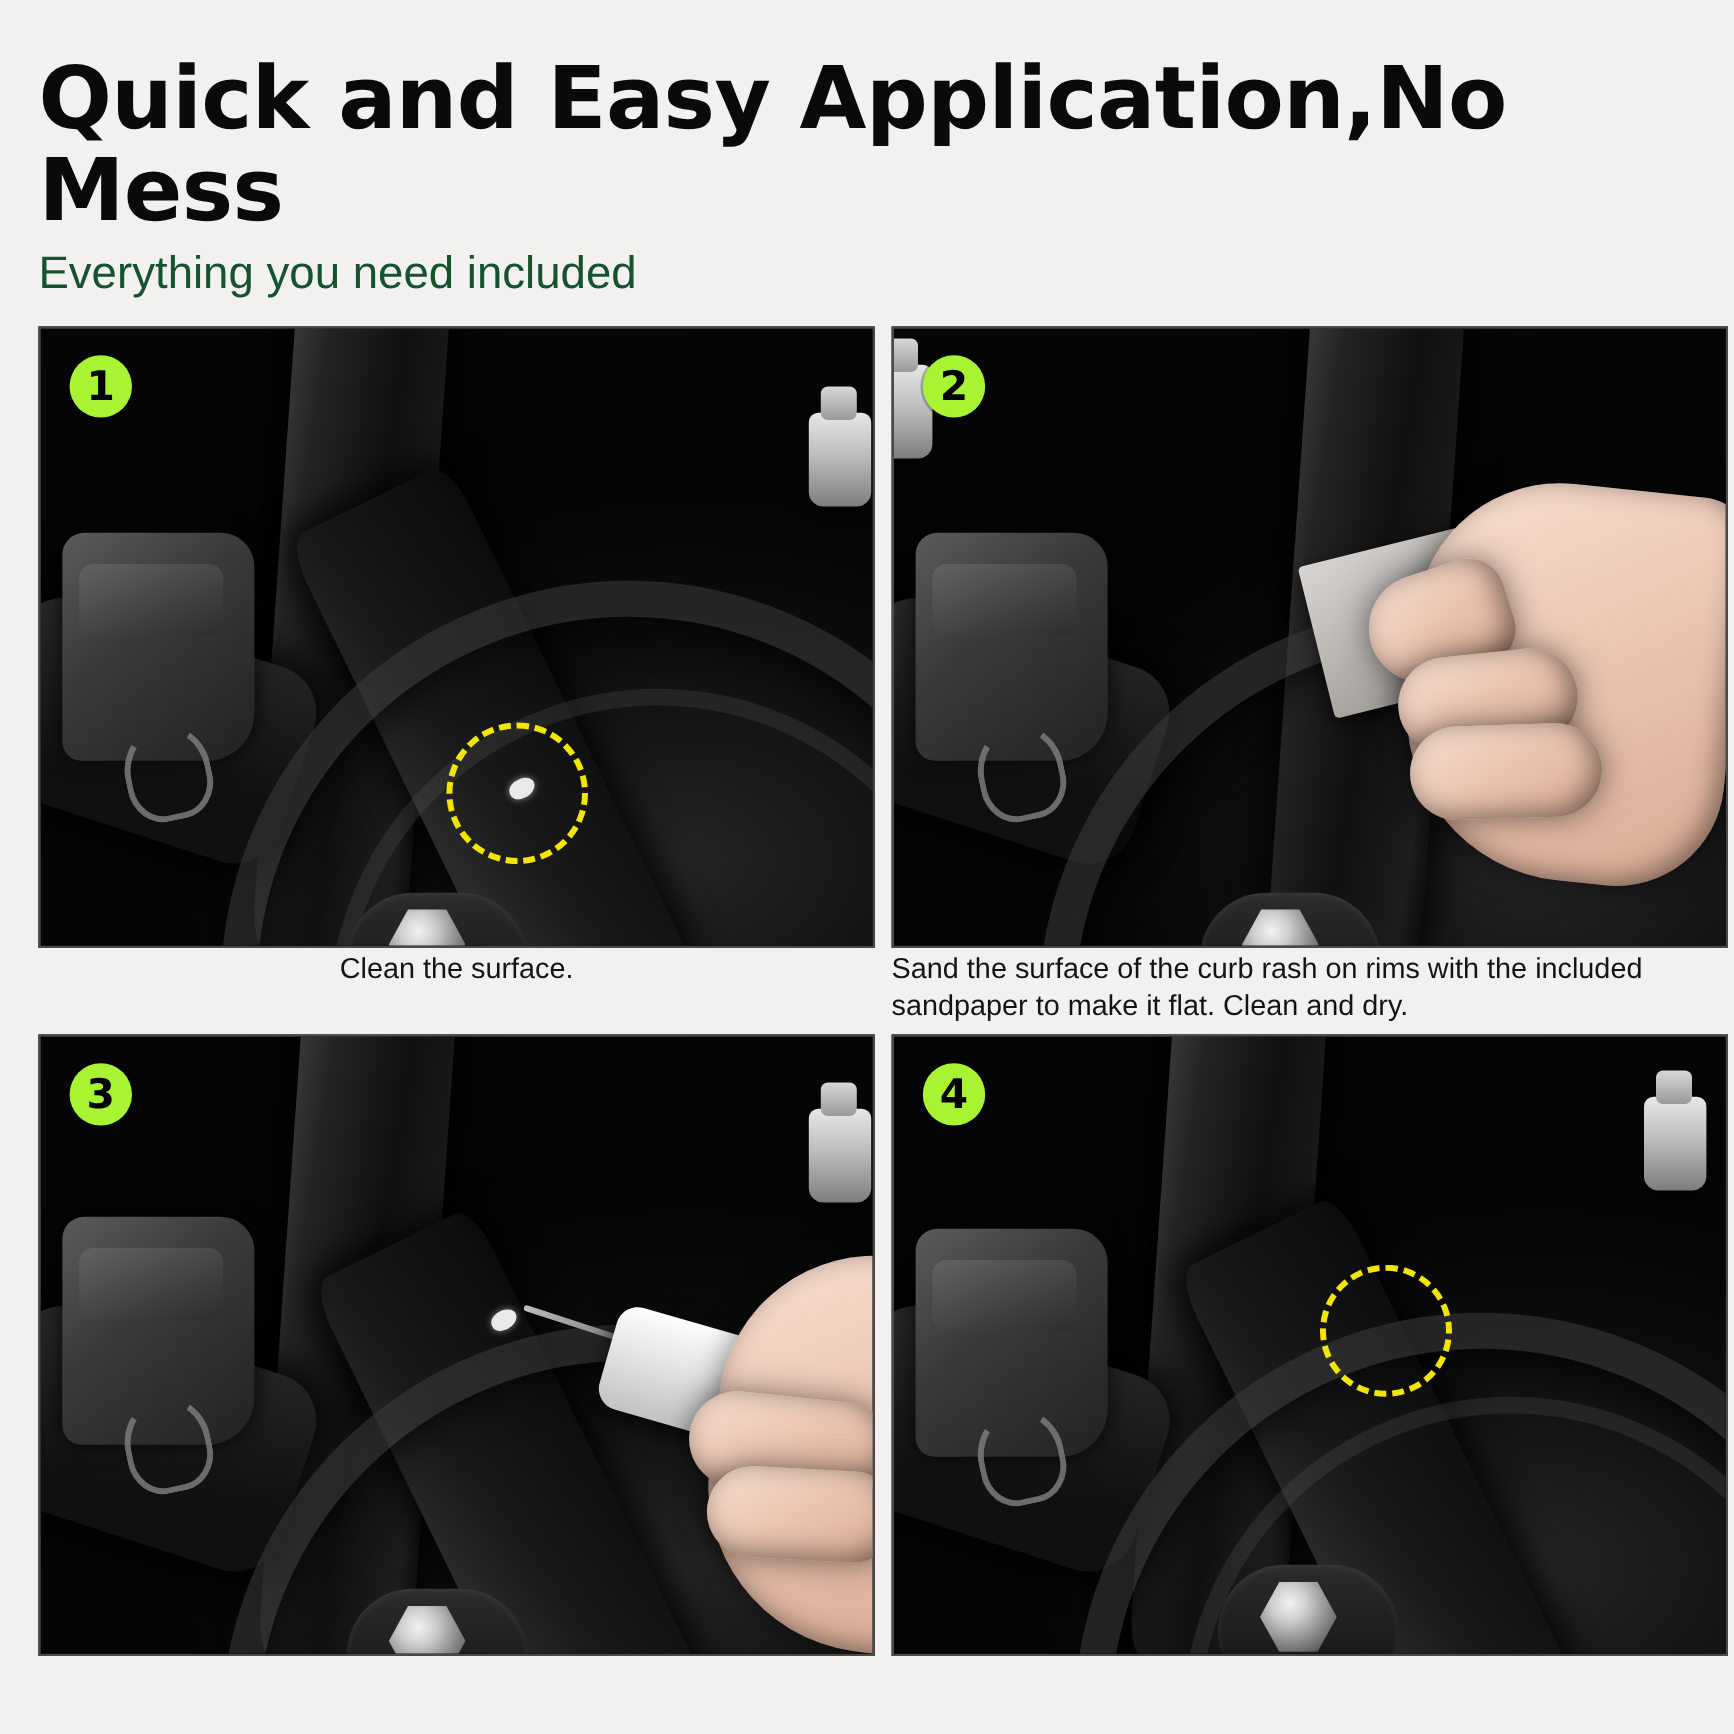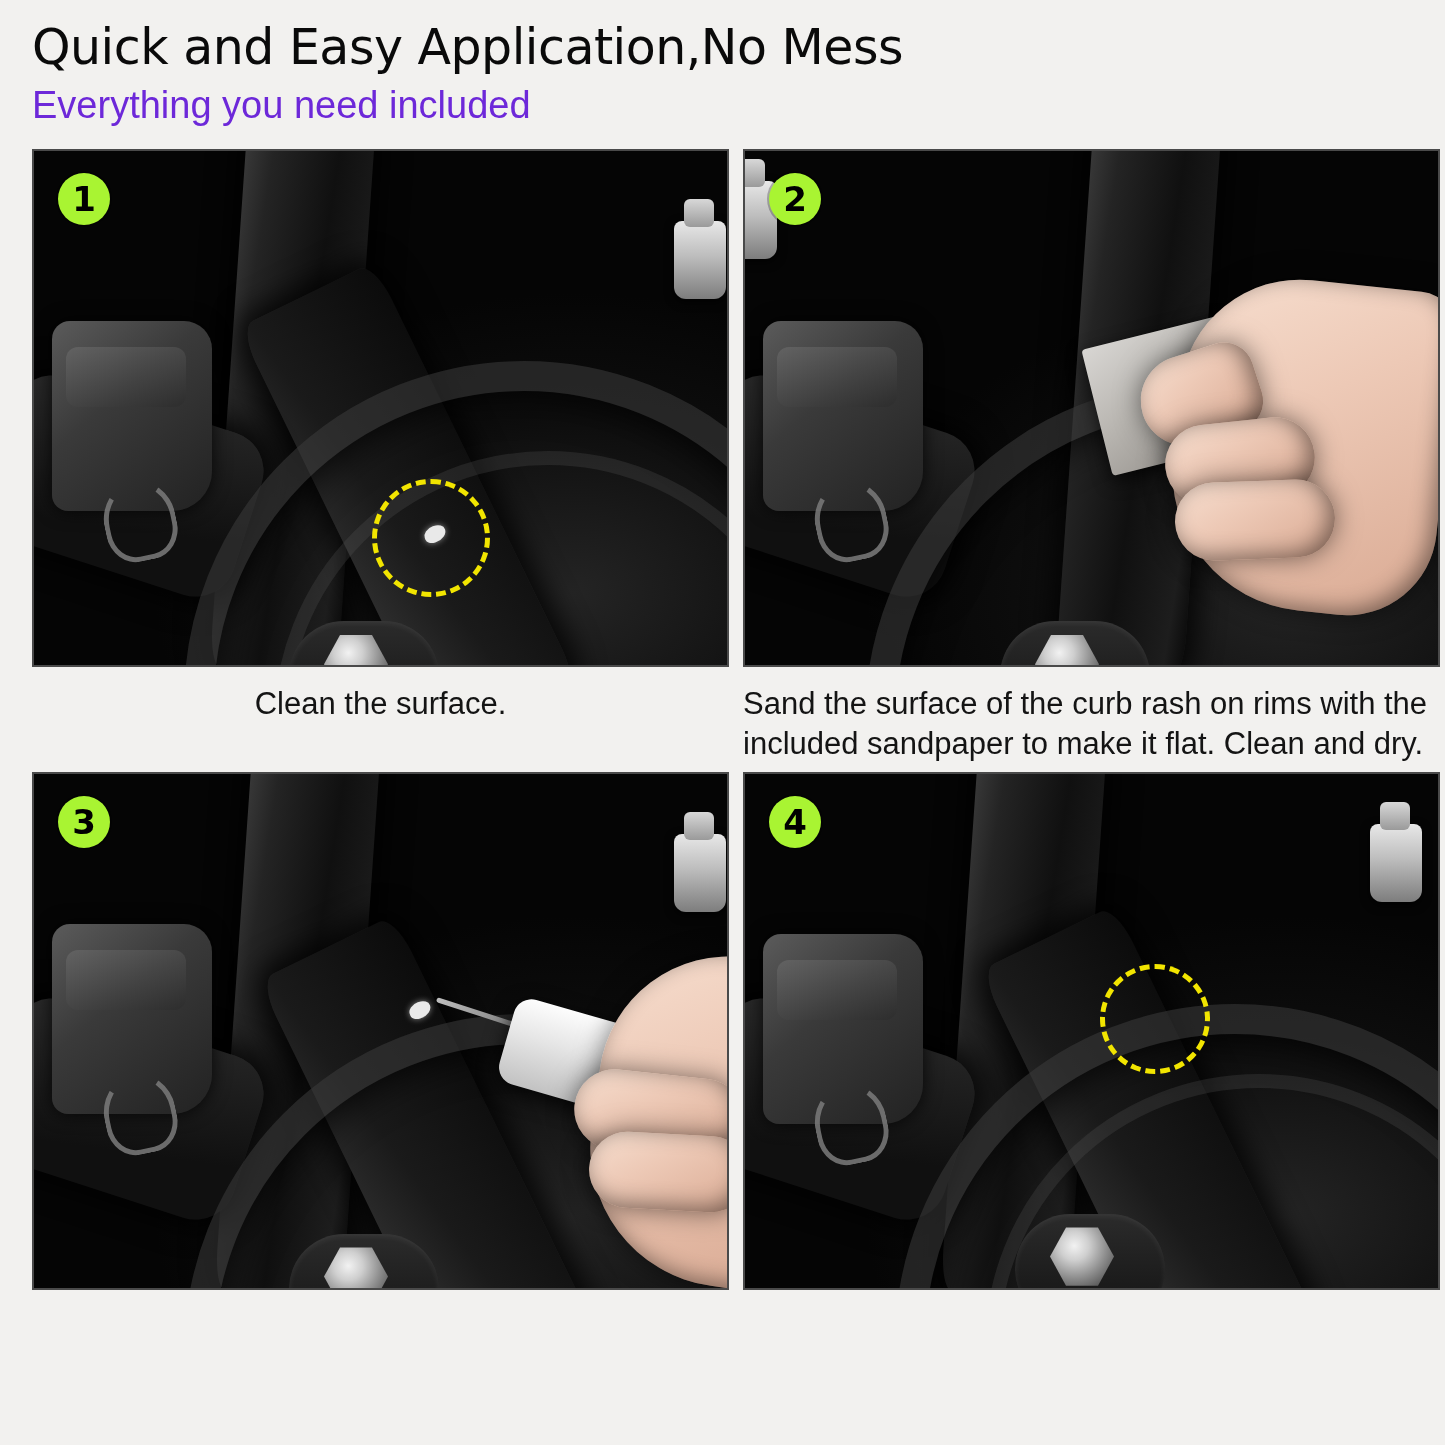--- a/index.html
+++ b/index.html
@@ -15,31 +15,31 @@
   }
   .page {
     position: relative;
     width: 1445px;
     height: 1445px;
     background: #f2f1ef;
     box-sizing: border-box;
     padding: 0 32px;
   }
   .headline {
-    font-size: 49px;
-    font-weight: normal;
+    font-size: 72px;
+    font-weight: bold;
     color: #0a0a0a;
     letter-spacing: -0.5px;
-    padding-top: 22px;
+    padding-top: 45px;
     line-height: 1.05;
     font-family: "DejaVu Sans", sans-serif;
   }
   .subhead {
     font-size: 38px;
-    color: #6d28d9;
+    color: #14532d;
     font-weight: normal;
     margin-top: 12px;
     line-height: 1.1;
     font-family: "Liberation Sans", sans-serif;
   }
   .grid {
     margin-top: 22px;
     display: grid;
     grid-template-columns: 697px 697px;
     grid-template-rows: auto auto;
@@ -217,24 +217,24 @@
     font-family: "DejaVu Sans", sans-serif;
     font-size: 34px;
     font-weight: bold;
     display: flex;
     align-items: center;
     justify-content: center;
     line-height: 1;
     box-shadow: 0 0 0 2px rgba(0,0,0,0.25);
   }
   .caption {
-    font-size: 31px;
+    font-size: 24px;
     color: #141414;
     line-height: 1.28;
-    margin-top: 17px;
+    margin-top: 3px;
     font-family: "Liberation Sans", sans-serif;
   }
   .caption.center { text-align: center; }
   
   .hand {
     position: absolute;
     background: linear-gradient(150deg, #f7dfd0 0%, #edc9b6 40%, #d9a992 100%);
     box-shadow: -6px -4px 22px rgba(0,0,0,0.45) inset, 0 0 26px rgba(0,0,0,0.5);
   }
   .sandpaper {

